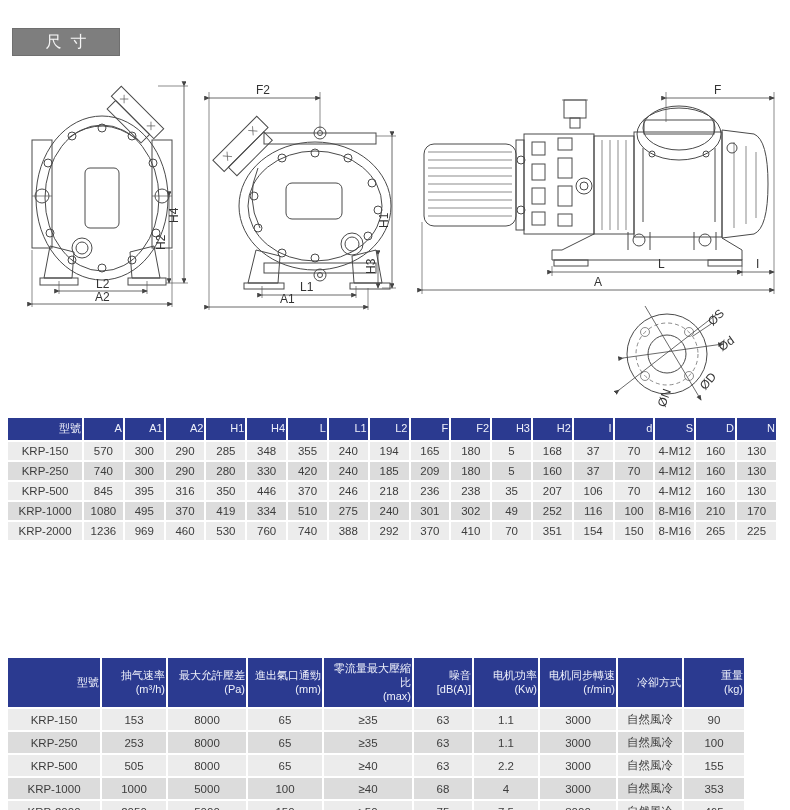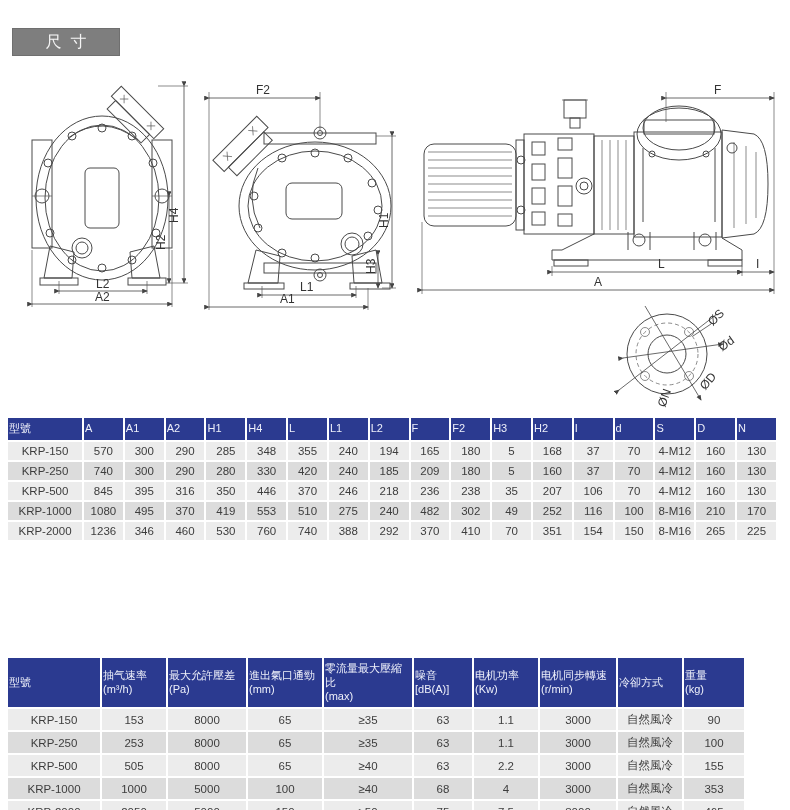--- a/index.html
+++ b/index.html
@@ -28,21 +28,21 @@
   .thin  { stroke:#5a5a5a; stroke-width:0.7; fill:none; }
   .dim   { stroke:#444444; stroke-width:0.8; fill:none; }
   table {
     position:absolute; border-collapse:separate; border-spacing:2px;
     table-layout:fixed; background:#ffffff;
   }
   #dim-table  { left:6px; top:416px; width:772px; }
   #spec-table { left:6px; top:656px; width:730px; }
   th {
     background:#2b3a90; color:#eef0fa; font-weight:normal;
-    font-size:11px; line-height:1.25; text-align:left; vertical-align:middle;
+    font-size:11px; line-height:1.25; text-align:right; vertical-align:middle;
     padding:4px 1px; height:16px;
   }
   #spec-table th { height:30px; }
   td {
     font-size:11.5px; color:#3d3d3d; text-align:center; vertical-align:middle;
     padding:3px 0; height:14px; white-space:nowrap;
   }
   tbody tr:nth-child(odd)  td { background:#ececec; }
   tbody tr:nth-child(even) td { background:#dcdcdc; }
 </style>
@@ -373,38 +373,38 @@
           <td>4-M12</td>
           <td>160</td>
           <td>130</td>
         </tr>
         <tr>
           <td>KRP-1000</td>
           <td>1080</td>
           <td>495</td>
           <td>370</td>
           <td>419</td>
-          <td>553</td>
+          <td>334</td>
           <td>510</td>
           <td>275</td>
           <td>240</td>
-          <td>482</td>
+          <td>301</td>
           <td>302</td>
           <td>49</td>
           <td>252</td>
           <td>116</td>
           <td>100</td>
           <td>8-M16</td>
           <td>210</td>
           <td>170</td>
         </tr>
         <tr>
           <td>KRP-2000</td>
           <td>1236</td>
-          <td>346</td>
+          <td>969</td>
           <td>460</td>
           <td>530</td>
           <td>760</td>
           <td>740</td>
           <td>388</td>
           <td>292</td>
           <td>370</td>
           <td>410</td>
           <td>70</td>
           <td>351</td>

